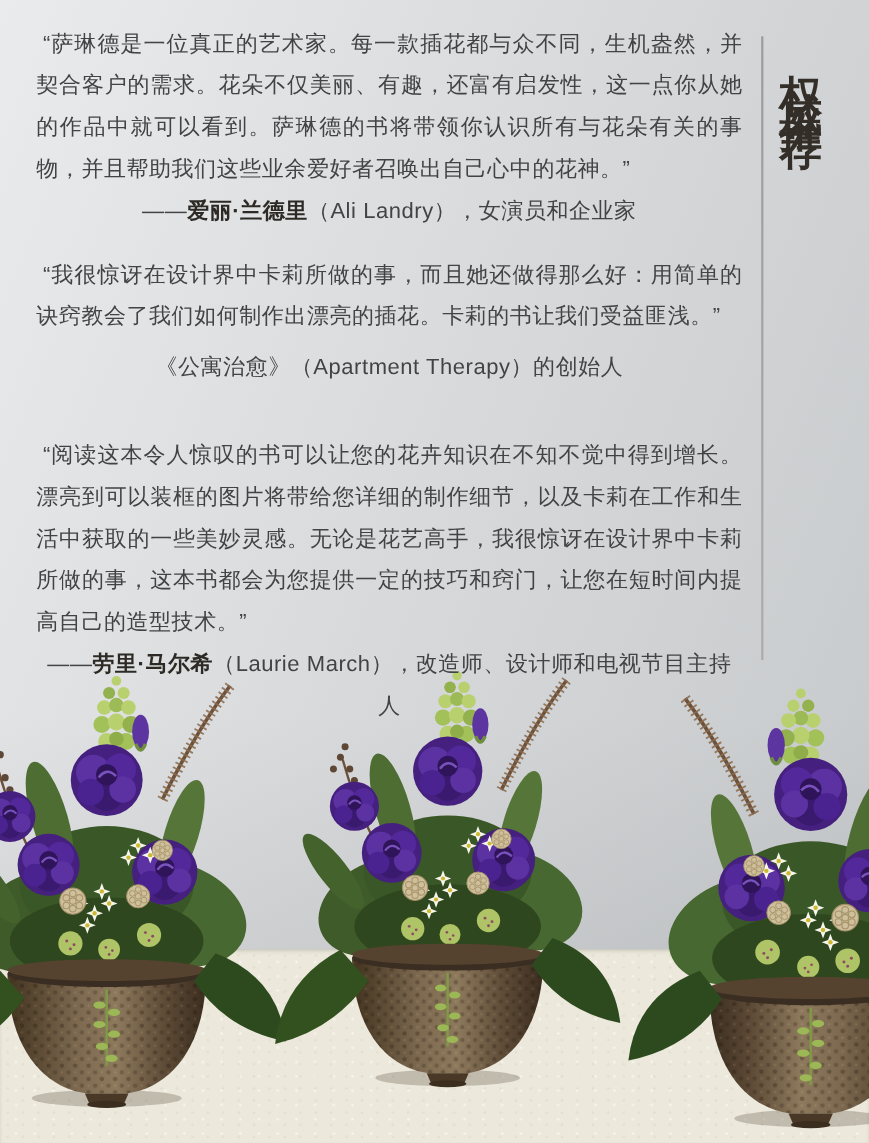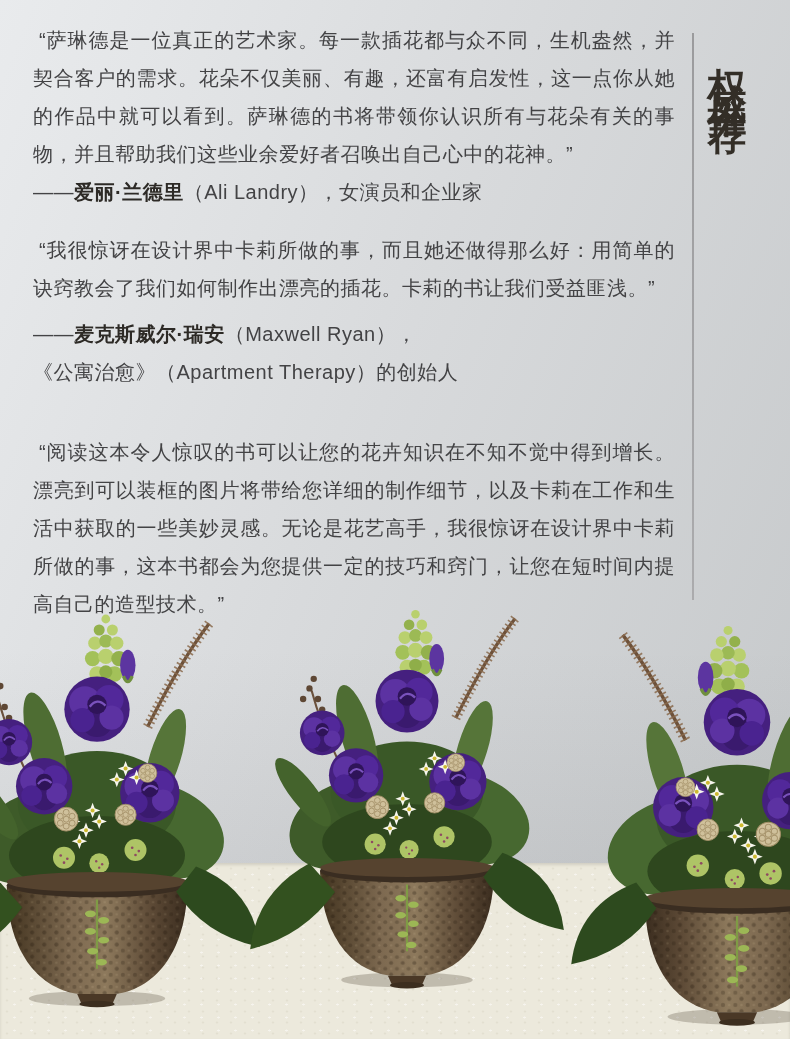--- a/index.html
+++ b/index.html
@@ -11,21 +11,21 @@
     font-family:"Liberation Sans","DejaVu Sans",sans-serif;
   }
   
   .endorsements{
     position:absolute;left:33px;top:21px;width:642px;z-index:3;
     color:var(--text,#434345);
     font-size:20px;line-height:38px;text-align:justify;
   }
   .quote{margin:0;text-indent:6px;letter-spacing:.5px;}
   .attr-block{margin:0;}
-  .attr{text-align:left;letter-spacing:.5px;}
+  .attr{text-align:center;letter-spacing:.5px;}
   .attr b{color:#2d2a26;font-weight:700;}
   .t-block-1{margin-bottom:20px;}
   .t-block-2 .attr-block{margin-top:8px;}
   .t-block-2{margin-bottom:42px;}
   
   .vertical-divider{
     position:absolute;left:692px;top:33px;width:2px;height:567px;z-index:2;
     background:linear-gradient(var(--divider,#9b9b9d),#ababad);
   }
   .vertical-title{
@@ -62,27 +62,29 @@
     <div class="t-block t-block-1">
       <p class="quote">“萨琳德是一位真正的艺术家。每一款插花都与众不同，生机盎然，并契合客户的需求。花朵不仅美丽、有趣，还富有启发性，这一点你从她的作品中就可以看到。萨琳德的书将带领你认识所有与花朵有关的事物，并且帮助我们这些业余爱好者召唤出自己心中的花神。”</p>
       <div class="attr-block">
         <div class="attr"><span>——</span><b>爱丽·兰德里</b><span>（Ali Landry），女演员和企业家</span></div>
       </div>
     </div>
 
     <div class="t-block t-block-2">
       <p class="quote">“我很惊讶在设计界中卡莉所做的事，而且她还做得那么好：用简单的诀窍教会了我们如何制作出漂亮的插花。卡莉的书让我们受益匪浅。”</p>
       <div class="attr-block">
-        <div class="attr"><span>——</span><b>麦克斯威尔·瑞安</b><span>（Maxwell Ryan），</span></div>
         <div class="attr">《公寓治愈》（Apartment Therapy）的创始人</div>
       </div>
     </div>
 
     <div class="t-block t-block-3">
       <p class="quote">“阅读这本令人惊叹的书可以让您的花卉知识在不知不觉中得到增长。漂亮到可以装框的图片将带给您详细的制作细节，以及卡莉在工作和生活中获取的一些美妙灵感。无论是花艺高手，我很惊讶在设计界中卡莉所做的事，这本书都会为您提供一定的技巧和窍门，让您在短时间内提高自己的造型技术。”</p>
+      <div class="attr-block">
+        <div class="attr"><span>——</span><b>劳里·马尔希</b><span>（Laurie March），改造师、设计师和电视节目主持人</span></div>
+      </div>
     </div>
 
   </div>
 
   <div class="vertical-divider"></div>
   <div class="vertical-title">权威推荐</div>
 
   <div class="photo">
     <div class="wall-shade"></div>
     <div class="table-surface"></div>

